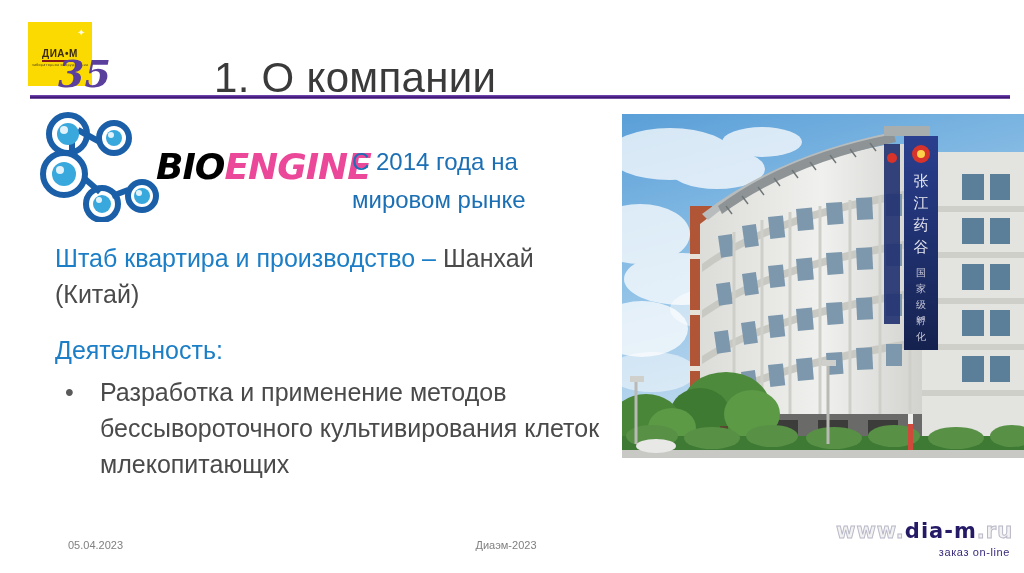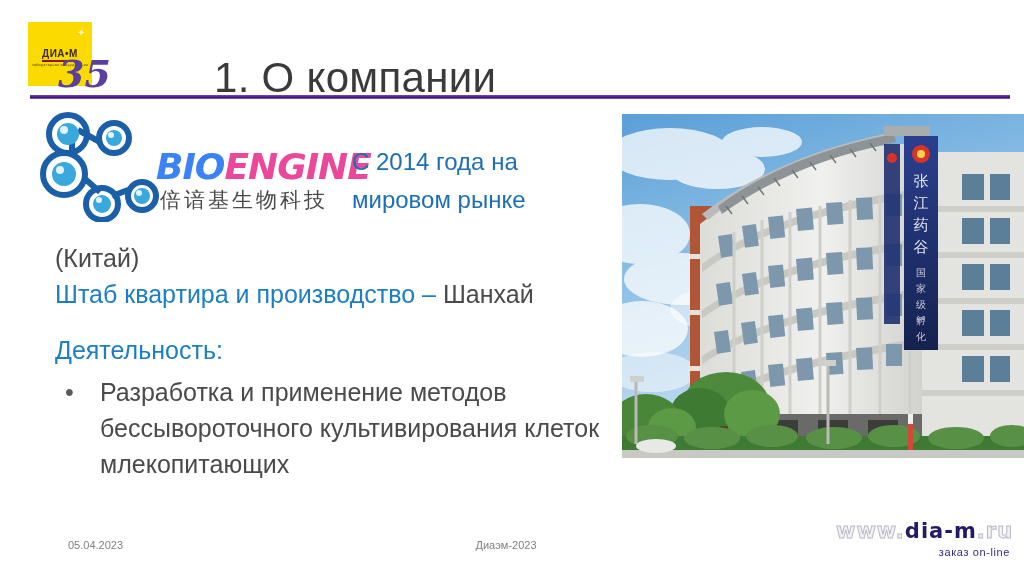--- a/index.html
+++ b/index.html
@@ -123,21 +123,21 @@
     left: 118px;
     top: 36px;
     font-family: "DejaVu Sans", sans-serif;
     font-style: italic;
     font-weight: bold;
     font-size: 36px;
     line-height: 38px;
     letter-spacing: -1px;
     white-space: nowrap;
   }
-  .bio-part { color: #3b82f6; }
+  .bio-part { color: #000000; }
   .engine-part { color: #ec4899; }
   #bioengine-cn {
     position: absolute;
     left: 160px;
     top: 188px;
     font-family: "DejaVu Sans", sans-serif;
     font-size: 21px;
     line-height: 24px;
     letter-spacing: 3px;
     color: #4a4a4a;
@@ -310,27 +310,26 @@
           <circle cx="104" cy="84" r="14" fill="none" stroke="#1a5fa8" stroke-width="6"></circle>
           <circle cx="104" cy="84" r="8" fill="#38a8dd"></circle>
           <circle cx="101" cy="81" r="3" fill="#ffffff" opacity="0.85"></circle>
         </g>
       </svg>
     </div>
     <div id="bioengine-wordmark">
       <span class="bio-part">BIO</span><span class="engine-part">ENGINE</span>
     </div>
   </div>
-  <div id="bioengine-cn">倍谙基生物科技</div>
 
   <div id="tagline">С 2014 года на мировом рынке</div>
 
   <div id="body-text">
+    <div class="body-line"><span>Штаб квартира и производство – </span><span class="dark">Шанхай</span></div>
     <div class="body-line"><span class="dark">(Китай)</span></div>
-    <div class="body-line"><span>Штаб квартира и производство – </span><span class="dark">Шанхай</span></div>
     <div class="body-line" id="body-activity">Деятельность:</div>
     <div id="bullet-row">
       <span id="bullet-marker">•</span>
       <div id="bullet-text">Разработка и применение методов бессывороточного культивирования клеток млекопитающих</div>
     </div>
   </div>
 
   <div id="building-photo">
     <svg viewBox="0 0 402 344" width="402" height="344" xmlns="http://www.w3.org/2000/svg">
       <defs>

